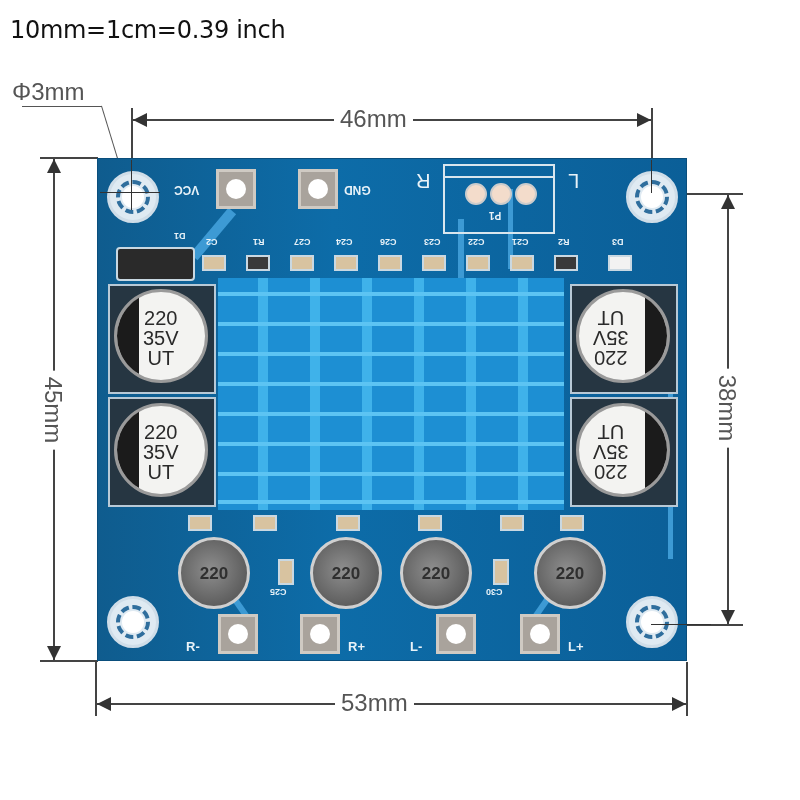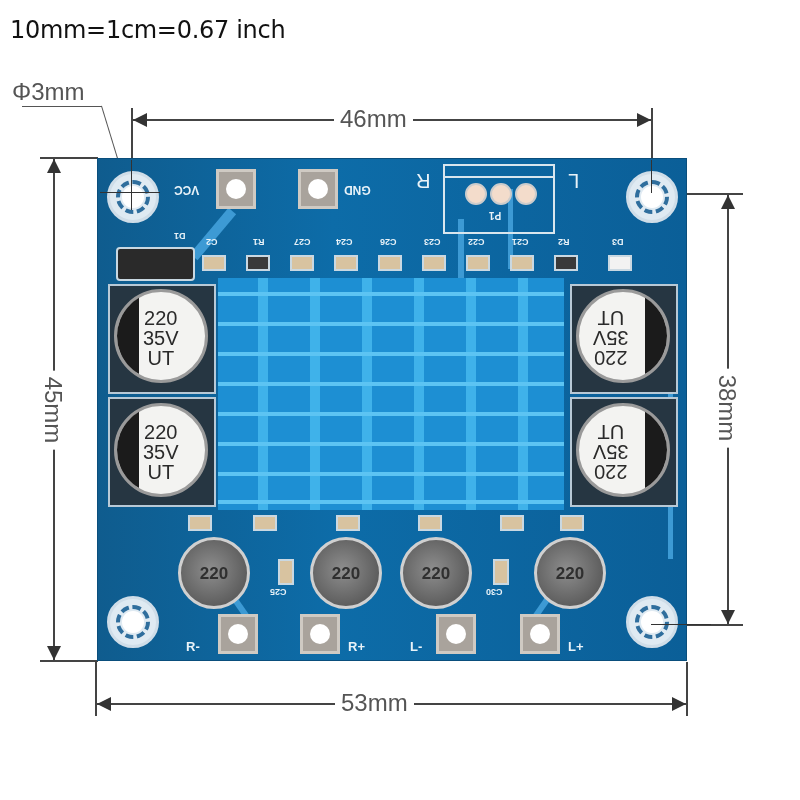--- a/index.html
+++ b/index.html
@@ -29,21 +29,21 @@
   .hline { height:2px; background:#444; }
   .arrow-l { width:0; height:0; border-top:7px solid transparent; border-bottom:7px solid transparent; border-right:14px solid #333; }
   .arrow-r { width:0; height:0; border-top:7px solid transparent; border-bottom:7px solid transparent; border-left:14px solid #333; }
   .arrow-u { width:0; height:0; border-left:7px solid transparent; border-right:7px solid transparent; border-bottom:14px solid #333; }
   .arrow-d { width:0; height:0; border-left:7px solid transparent; border-right:7px solid transparent; border-top:14px solid #333; }
   .trace { position:absolute; background:#3d9ad4; }
 </style>
 </head>
 <body>
 
-<div class="abs title">10mm=1cm=0.67 inch</div>
+<div class="abs title">10mm=1cm=0.39 inch</div>
 
 <div class="abs dimtxt" style="left:12px;top:78px;padding:0;color:#555;">Φ3mm</div>
 <div class="abs hline" style="left:22px;top:106px;width:80px;height:1px;background:#555;"></div>
 <div class="abs" style="left:101px;top:106px;width:1px;height:110px;background:#555;transform-origin:top left;transform:rotate(-17deg);"></div>
 
 <div class="abs vline" style="left:131px;top:108px;height:90px;"></div>
 <div class="abs vline" style="left:651px;top:108px;height:80px;"></div>
 <div class="abs hline" style="left:133px;top:119px;width:518px;"></div>
 <div class="abs arrow-l" style="left:133px;top:113px;"></div>
 <div class="abs arrow-r" style="left:637px;top:113px;"></div>

